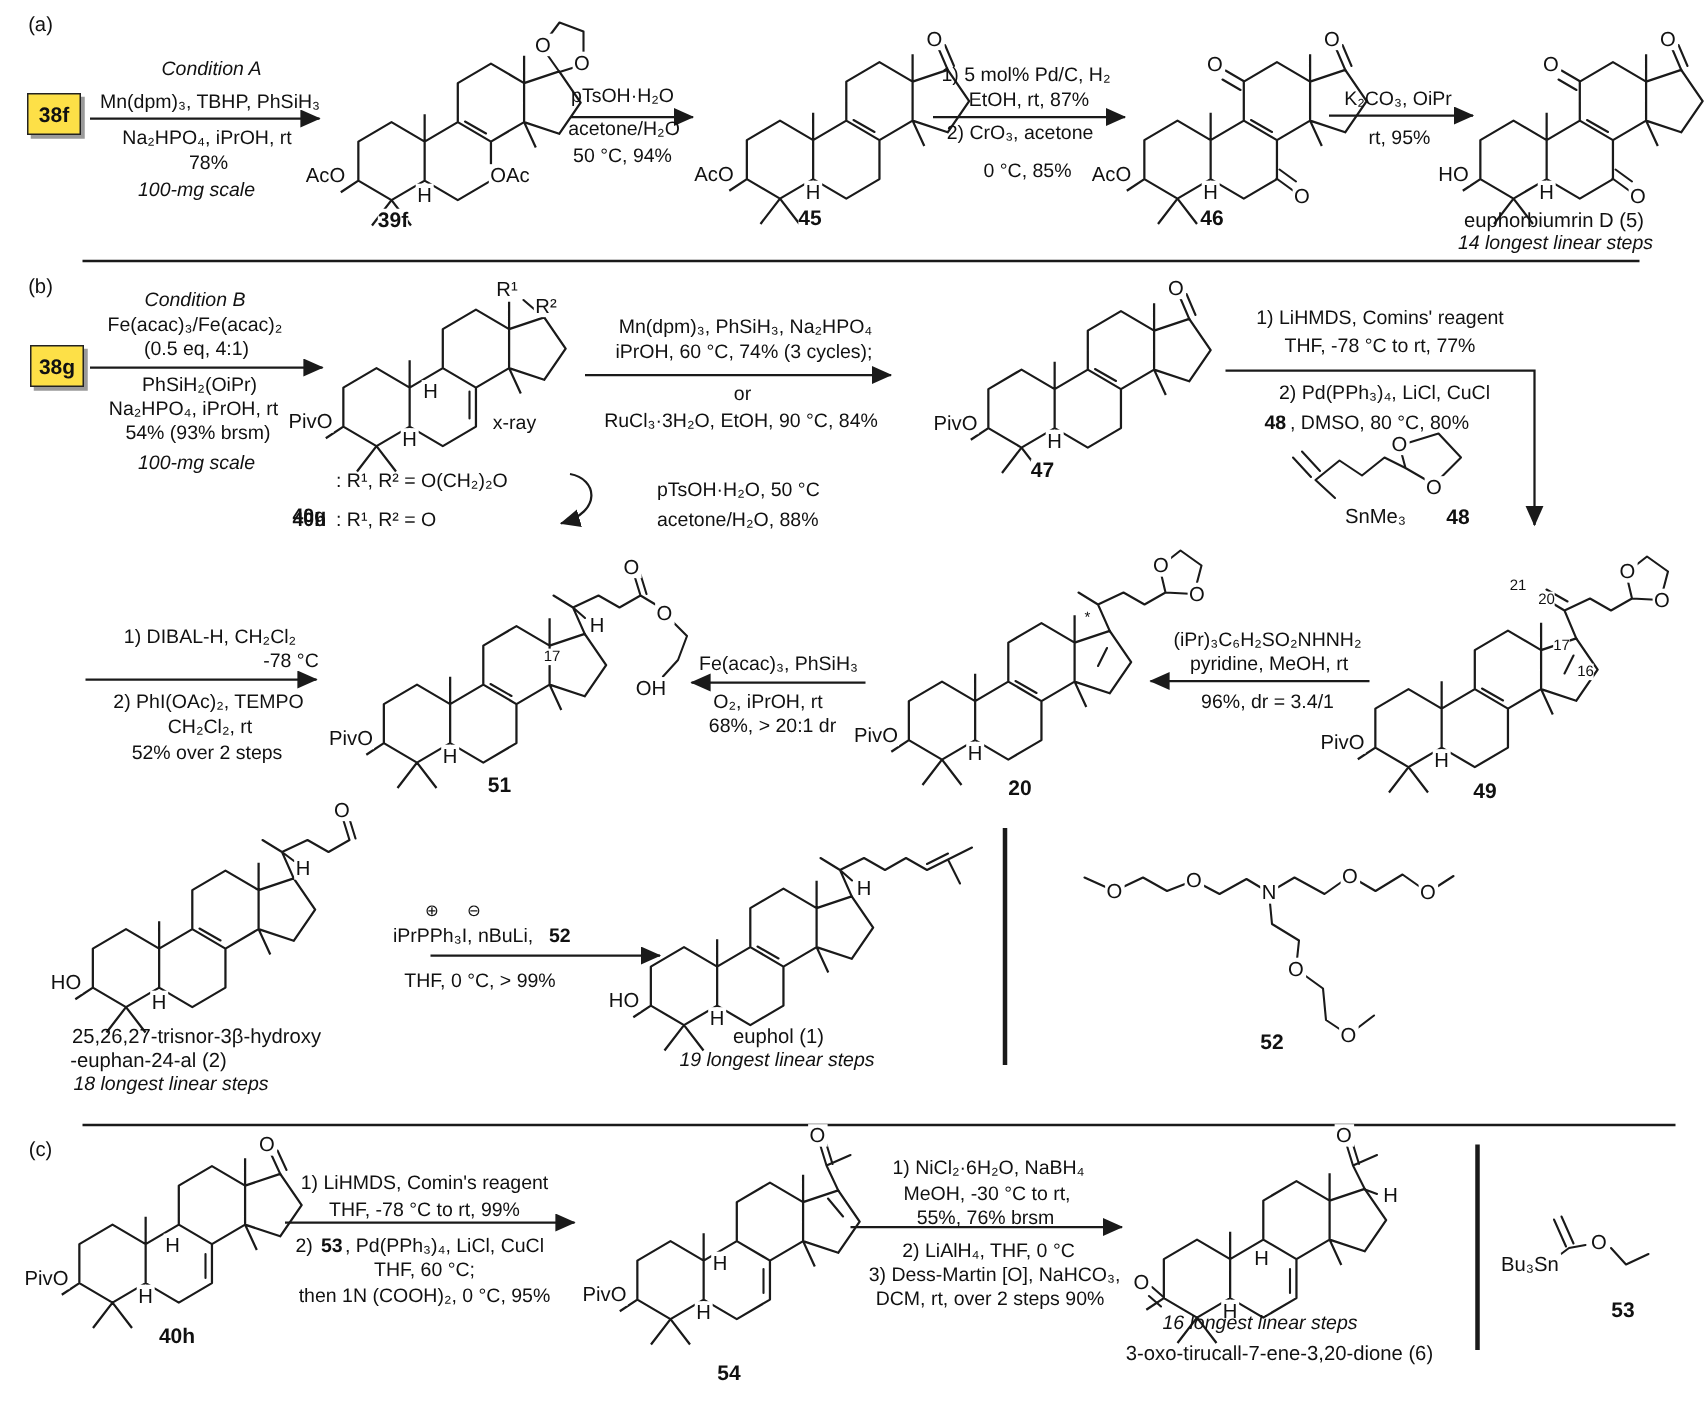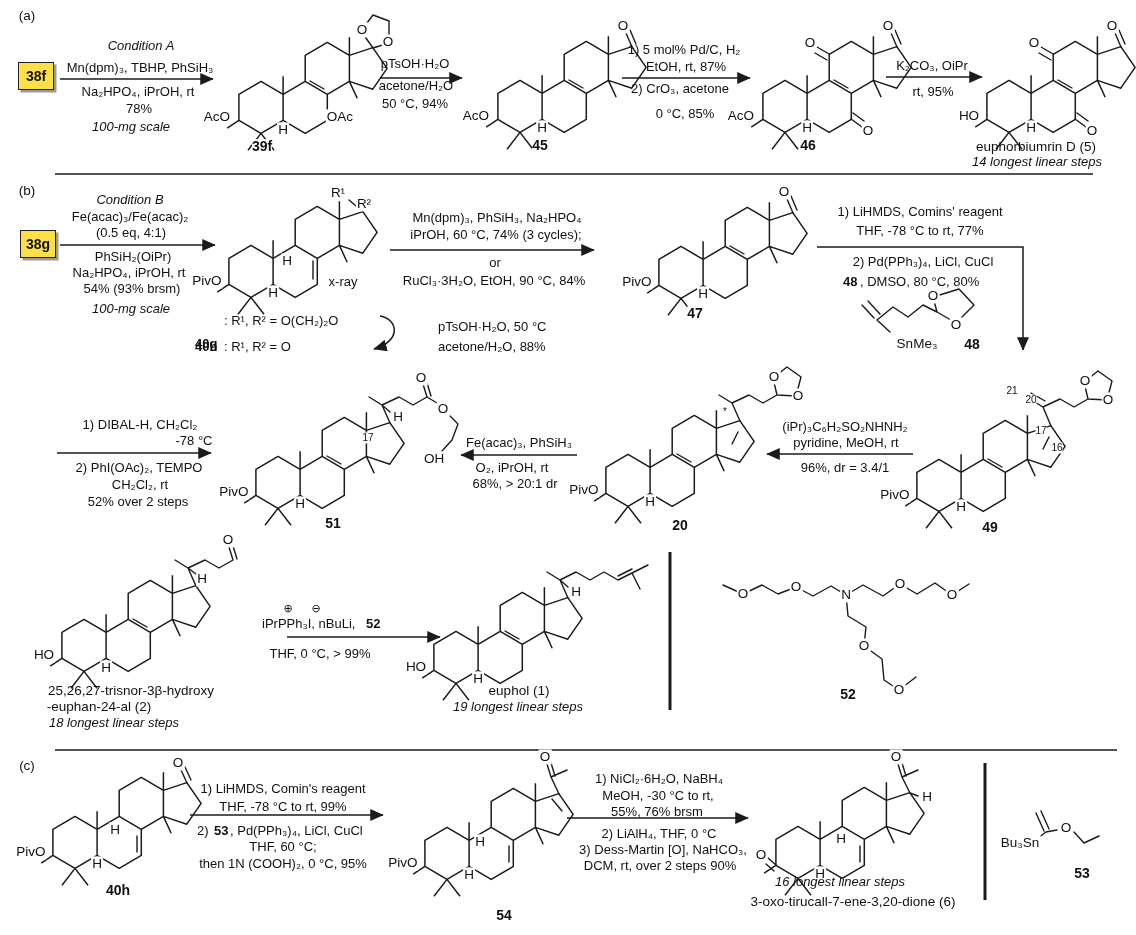--- a/index.html
+++ b/index.html
@@ -281,21 +281,21 @@
       <span class="lb" style="left: 283px; top: 807px;">THF, -78 °C to rt, 99%</span>
       <span class="lb L" style="left: 197px; top: 831px;">2)</span>
       <span class="lb b L" style="left: 214px; top: 831px;">53</span>
       <span class="lb L" style="left: 230px; top: 831px;">, Pd(PPh₃)₄, LiCl, CuCl</span>
       <span class="lb" style="left: 283px; top: 847px;">THF, 60 °C;</span>
       <span class="lb" style="left: 283px; top: 864px;">then 1N (COOH)₂, 0 °C, 95%</span>
       <span class="lb a" style="left: 403px; top: 863px;">PivO</span>
       <span class="lb a" style="left: 480px; top: 842px;">H</span>
       <span class="lb a" style="left: 469px; top: 875px;">H</span>
       <span class="lb a" style="left: 545px; top: 757px;">O</span>
-      <span class="lb num" style="left: 486px; top: 916px; margin-left: 18px;">54</span>
+      <span class="lb num" style="left: 486px; top: 916px;">54</span>
       <span class="lb" style="left: 659px; top: 779px;">1) NiCl₂·6H₂O, NaBH₄</span>
       <span class="lb" style="left: 658px; top: 796px;">MeOH, -30 °C to rt,</span>
       <span class="lb" style="left: 657px; top: 812px;">55%, 76% brsm</span>
       <span class="lb" style="left: 659px; top: 834px;">2) LiAlH₄, THF, 0 °C</span>
       <span class="lb" style="left: 663px; top: 850px;">3) Dess-Martin [O], NaHCO₃,</span>
       <span class="lb" style="left: 660px; top: 866px;">DCM, rt, over 2 steps 90%</span>
       <span class="lb a" style="left: 761px; top: 855px;">O</span>
       <span class="lb a" style="left: 896px; top: 757px;">O</span>
       <span class="lb a" style="left: 927px; top: 797px;">H</span>
       <span class="lb a" style="left: 841px; top: 839px;">H</span>

